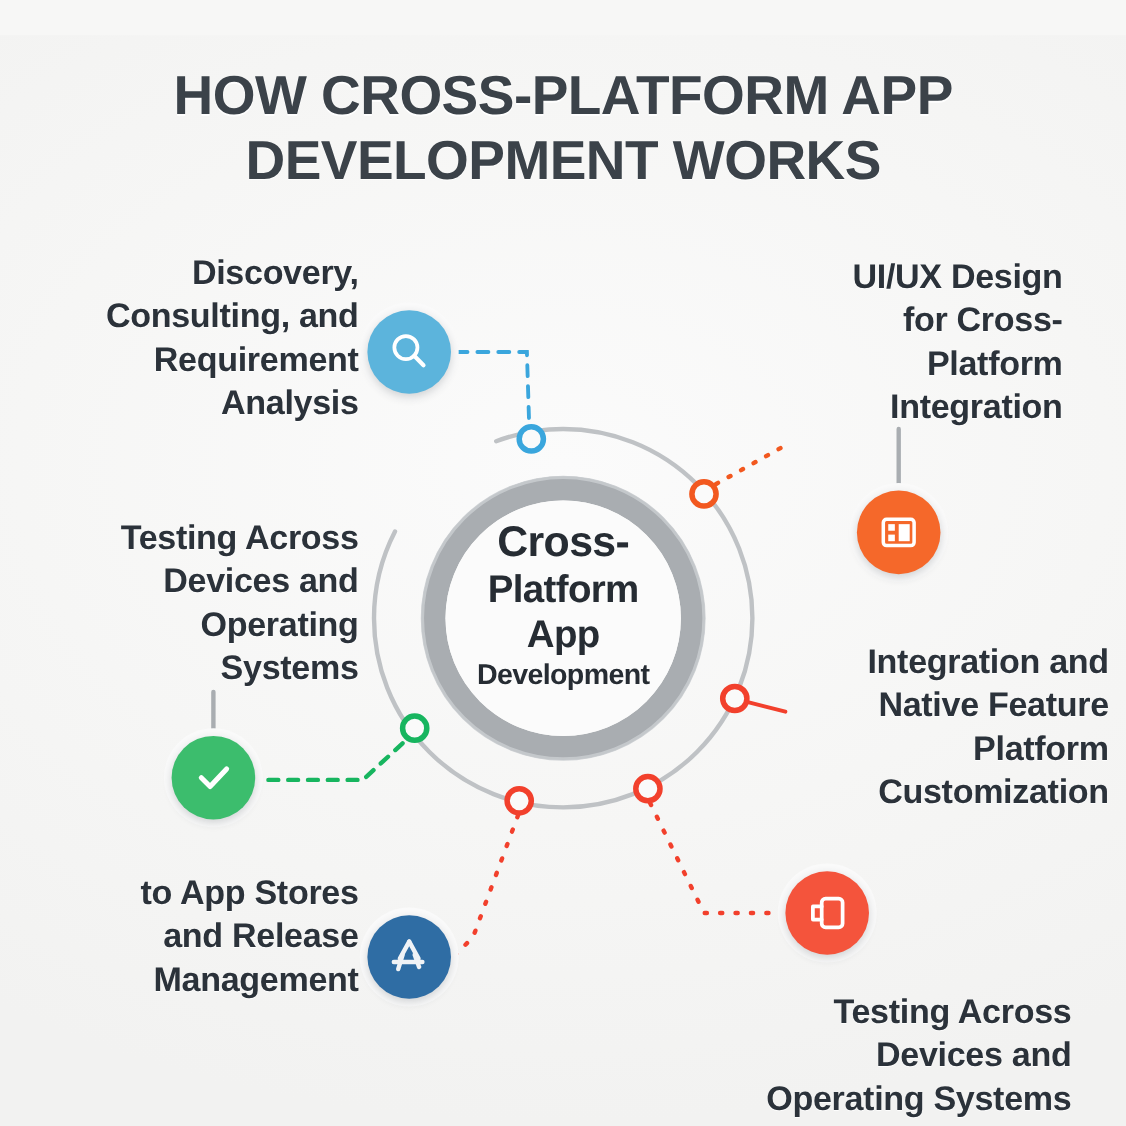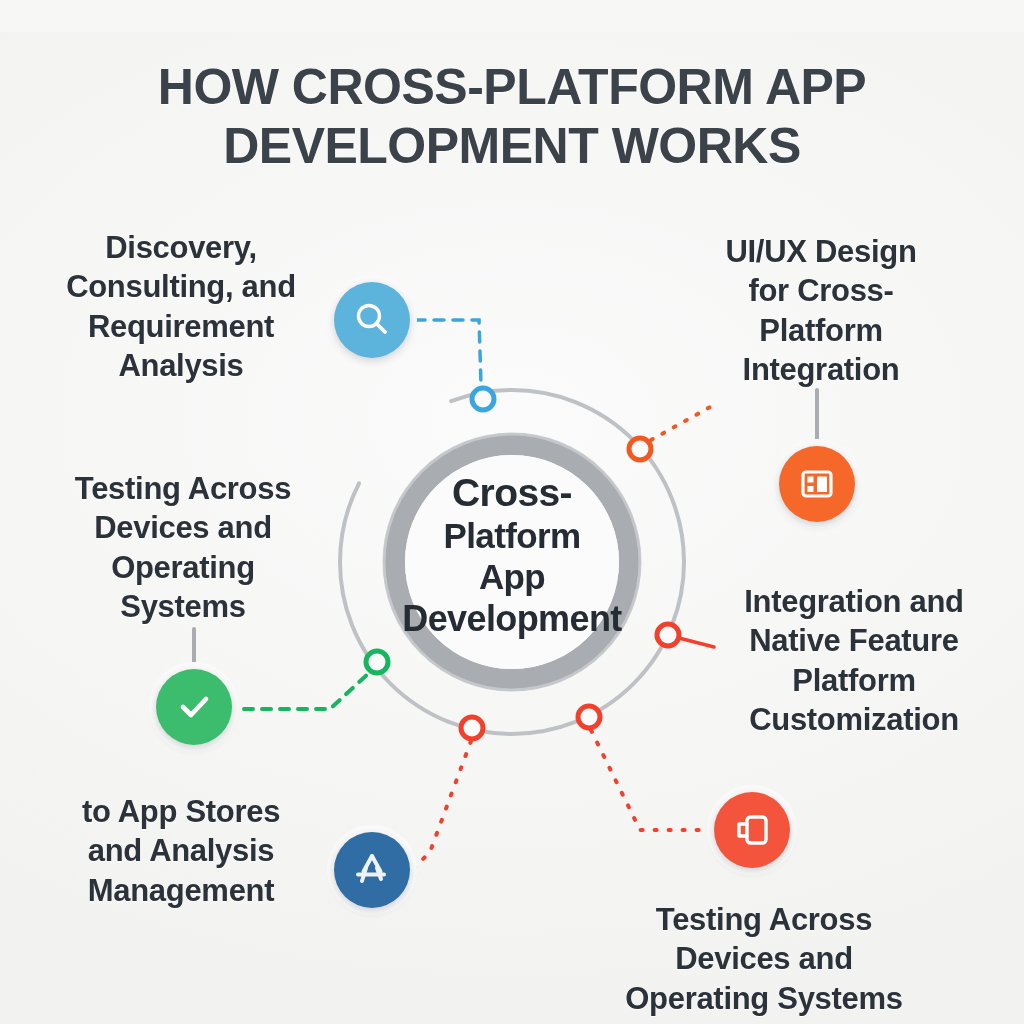--- a/index.html
+++ b/index.html
@@ -41,21 +41,21 @@
     left: 392px; top: 438px;
     width: 240px;
     text-align: center;
     color: #262c33;
     font-weight: 800;
     line-height: 1.17;
   }
   #hub-text .h1 { display:block; font-size: 39px; letter-spacing: -0.6px; }
   #hub-text .h2 { display:block; font-size: 35px; letter-spacing: -0.6px; }
   #hub-text .h3 { display:block; font-size: 35px; letter-spacing: -0.6px; }
-  #hub-text .h4 { display:block; font-size: 36px; letter-spacing: -0.6px; }
+  #hub-text .h4 { display:block; font-size: 26px; letter-spacing: -0.6px; }
 
   
   .bubble {
     position: absolute;
     border-radius: 50%;
     display: flex; align-items: center; justify-content: center;
     box-shadow: 0 3px 9px rgba(40,50,60,.20), 0 0 0 7px #fafafa;
   }
   .bubble svg { display: block; }
 
@@ -63,21 +63,21 @@
   .lbl {
     position: absolute;
     color: #2b323a;
     font-size: 31px;
     font-weight: 700;
     line-height: 1.27;
     letter-spacing: -0.3px;
     text-shadow: 0 1px 0 rgba(255,255,255,.85);
   }
   .lbl span { display: block; }
-  .ta-c { text-align: center; }
+  .ta-c { text-align: right; }
 </style>
 </head>
 <body>
 
 <div id="stage">
 
   <div id="title">
     <span class="l">HOW CROSS-PLATFORM APP</span>
     <span class="l">DEVELOPMENT WORKS</span>
   </div>
@@ -181,21 +181,21 @@
 
   <div class="lbl ta-c" style="left:700px; top:550px; width:308px;">
     <span>Integration and</span>
     <span>Native Feature</span>
     <span>Platform</span>
     <span>Customization</span>
   </div>
 
   <div class="lbl ta-c" style="left:36px; top:760px; width:290px;">
     <span>to App Stores</span>
-    <span>and Analysis</span>
+    <span>and Release</span>
     <span>Management</span>
   </div>
 
   <div class="lbl ta-c" style="left:554px; top:868px; width:420px;">
     <span>Testing Across</span>
     <span>Devices and</span>
     <span>Operating Systems</span>
   </div>
 
 </div>

